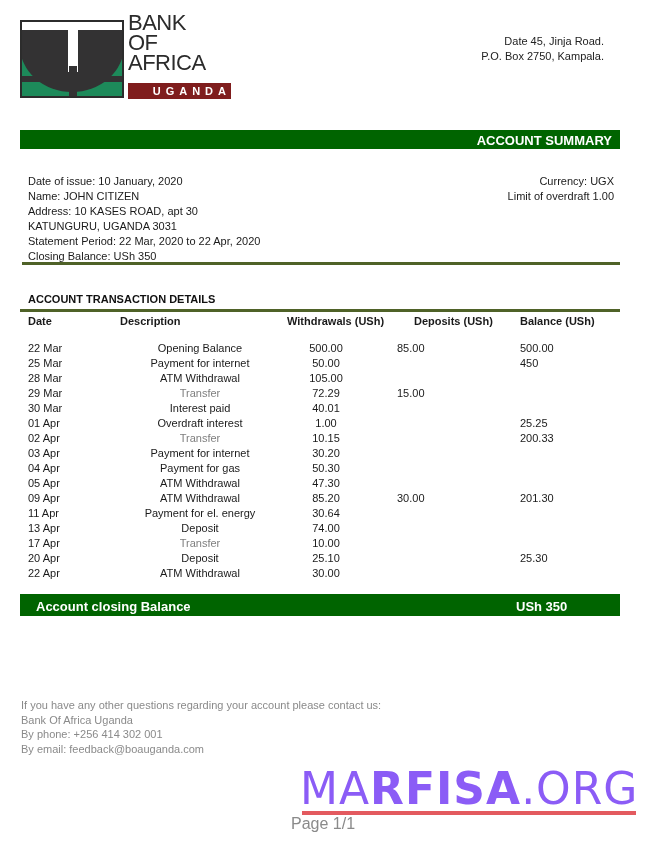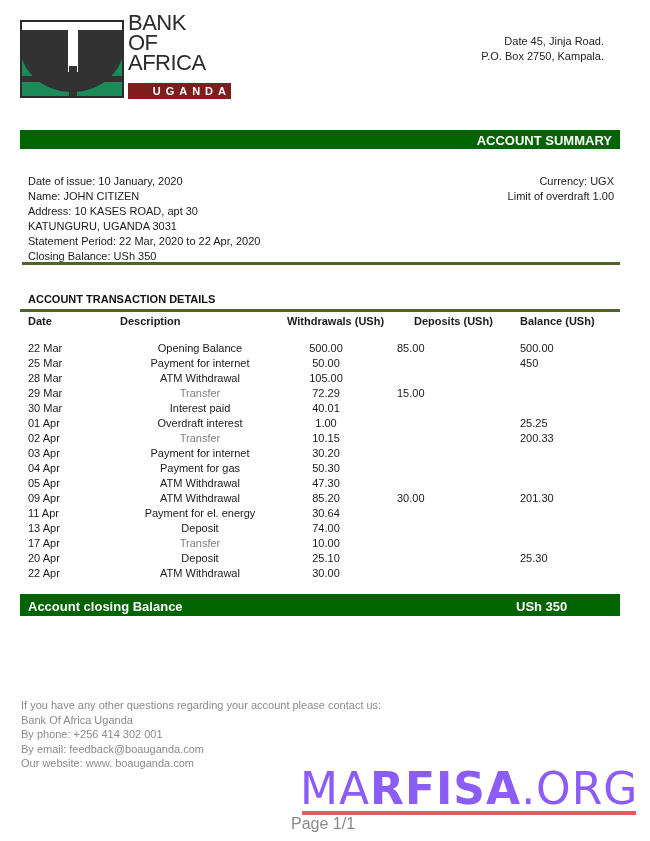--- a/index.html
+++ b/index.html
@@ -137,21 +137,21 @@
     .thead .c-desc { left: 76px; text-align: left; width: auto; }
     .thead .c-wd { left: 250px; width: auto; text-align: left; margin-left: 17px; }
     .thead .c-dep { left: 394px; }
     .thead .c-bal { left: 500px; }
     .desc-gray { color: #7f7f7f; }
     .body-spacer { height: 7px; }
 
     .closing-bar {
       left: 20px; top: 594px; width: 600px; height: 22px;
     }
-    .closing-bar .lbl { position: absolute; left: 8px; top: 5px; }
+    .closing-bar .lbl { position: absolute; left: 16px; top: 5px; }
     .closing-bar .val { position: absolute; left: 496px; top: 5px; }
 
     .footer {
       left: 21px; top: 698px;
       font-size: 11px;
       line-height: 14.5px;
       color: #8a8a8a;
     }
     .page-num {
       left: 291px; top: 815px;
@@ -344,19 +344,18 @@
 <div class="abs green-bar closing-bar">
   <span class="lbl">Account closing Balance</span>
   <span class="val">USh 350</span>
 </div>
 
 <div class="abs footer">
   <div>If you have any other questions regarding your account please contact us:</div>
   <div>Bank Of Africa Uganda</div>
   <div>By phone: +256 414 302 001</div>
   <div>By email: feedback@boauganda.com</div>
-  <div>Our website: www. boauganda.com</div>
 </div>
 
 <div class="abs watermark"><span>MA</span><span class="b">RFISA</span><span>.ORG</span></div>
 <div class="abs watermark-underline"></div>
 
 <div class="abs page-num">Page 1/1</div>
 
 </body></html>

